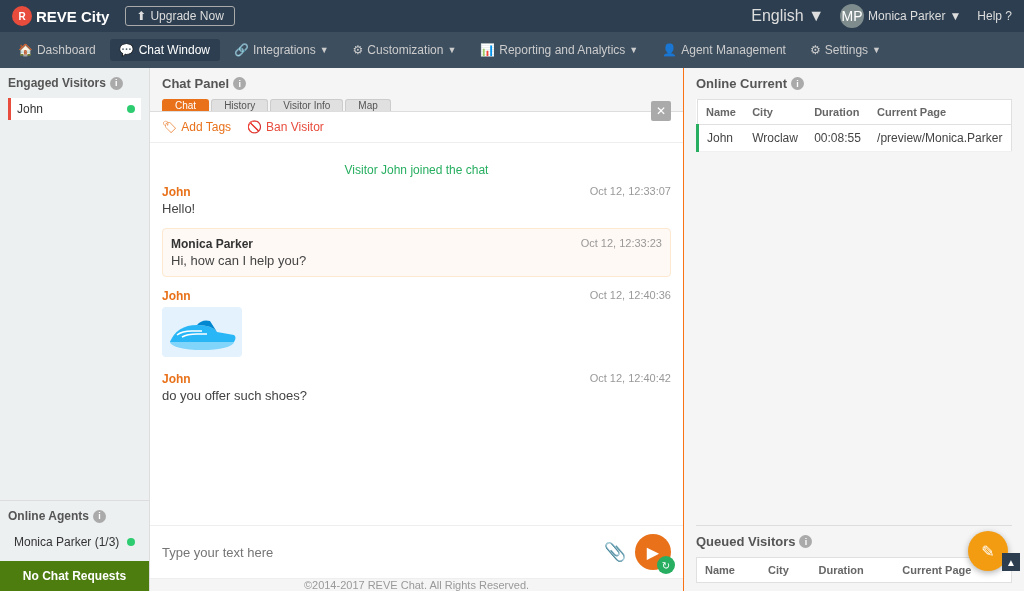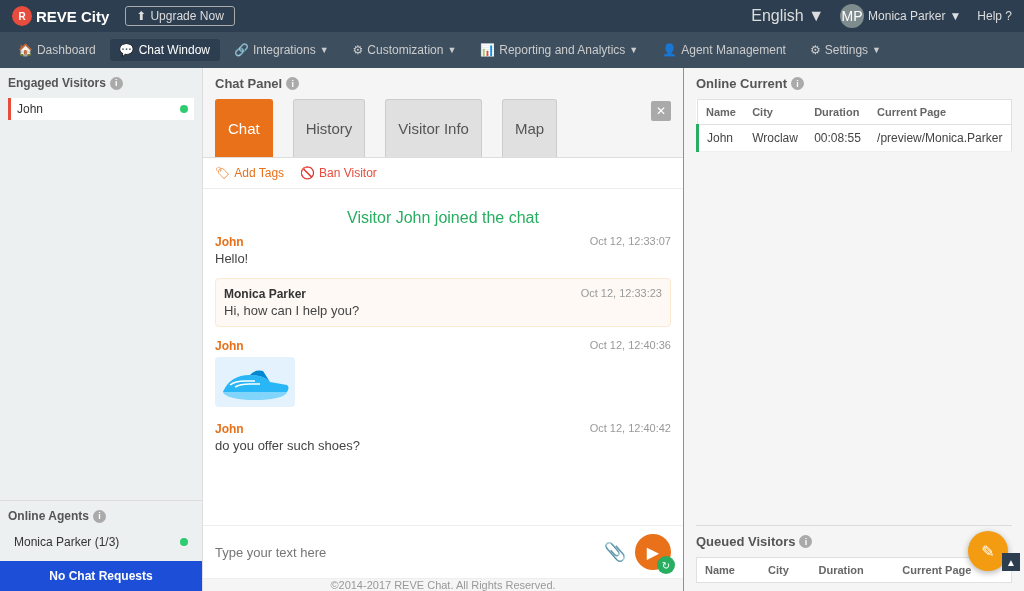--- a/index.html
+++ b/index.html
@@ -49,21 +49,21 @@
     .nav-arrow { font-size: 9px; }
 
     
     .main-layout {
       display: flex;
       height: calc(591px - 32px - 36px);
     }
 
     
     .left-sidebar {
-      width: 203px;
+      width: 150px;
       background: #ecf0f1;
       border-right: 1px solid #ddd;
       display: flex;
       flex-direction: column;
     }
     .sidebar-section {
       padding: 8px;
       flex: 1;
     }
     .sidebar-section-title {
@@ -93,21 +93,21 @@
       padding: 4px 6px;
       background: white;
       border-left: 3px solid #e74c3c;
       margin-bottom: 4px;
       cursor: pointer;
     }
     .visitor-name { color: #333; font-size: 12px; }
     .status-dot { width: 8px; height: 8px; border-radius: 50%; }
     .status-dot.green { background: #2ecc71; }
     .sidebar-bottom {
-      background: #1d4ed8;
+      background: #4d7c0f;
       color: white;
       text-align: center;
       padding: 8px;
       font-size: 12px;
       font-weight: bold;
       cursor: pointer;
     }
     .online-agents-section {
       padding: 8px;
       border-top: 1px solid #ddd;
@@ -142,29 +142,29 @@
       display: flex;
       align-items: center;
       gap: 4px;
     }
     .chat-tabs {
       display: flex;
       gap: 0;
       position: relative;
     }
     .chat-tab {
-      padding: 20px 12px;
+      padding: 0 12px;
       background: #e0e0e0;
       border: 1px solid #ccc;
       border-bottom: none;
       cursor: pointer;
-      font-size: 15px;
+      font-size: 10px;
       color: #555;
       border-radius: 3px 3px 0 0;
-      margin-right: 20px;
+      margin-right: 2px;
     }
     .chat-tab.active {
       background: #e8711a;
       color: white;
       border-color: #e8711a;
     }
     .close-chat {
       position: absolute;
       right: 0;
       top: 2px;
@@ -202,21 +202,21 @@
 
     .chat-messages {
       flex: 1;
       overflow-y: auto;
       padding: 12px;
       background: white;
     }
     .join-notice {
       text-align: center;
       color: #27ae60;
-      font-size: 16px;
+      font-size: 12px;
       margin: 8px 0;
     }
     .message-block {
       margin-bottom: 12px;
     }
     .message-header {
       display: flex;
       justify-content: space-between;
       margin-bottom: 2px;
     }

